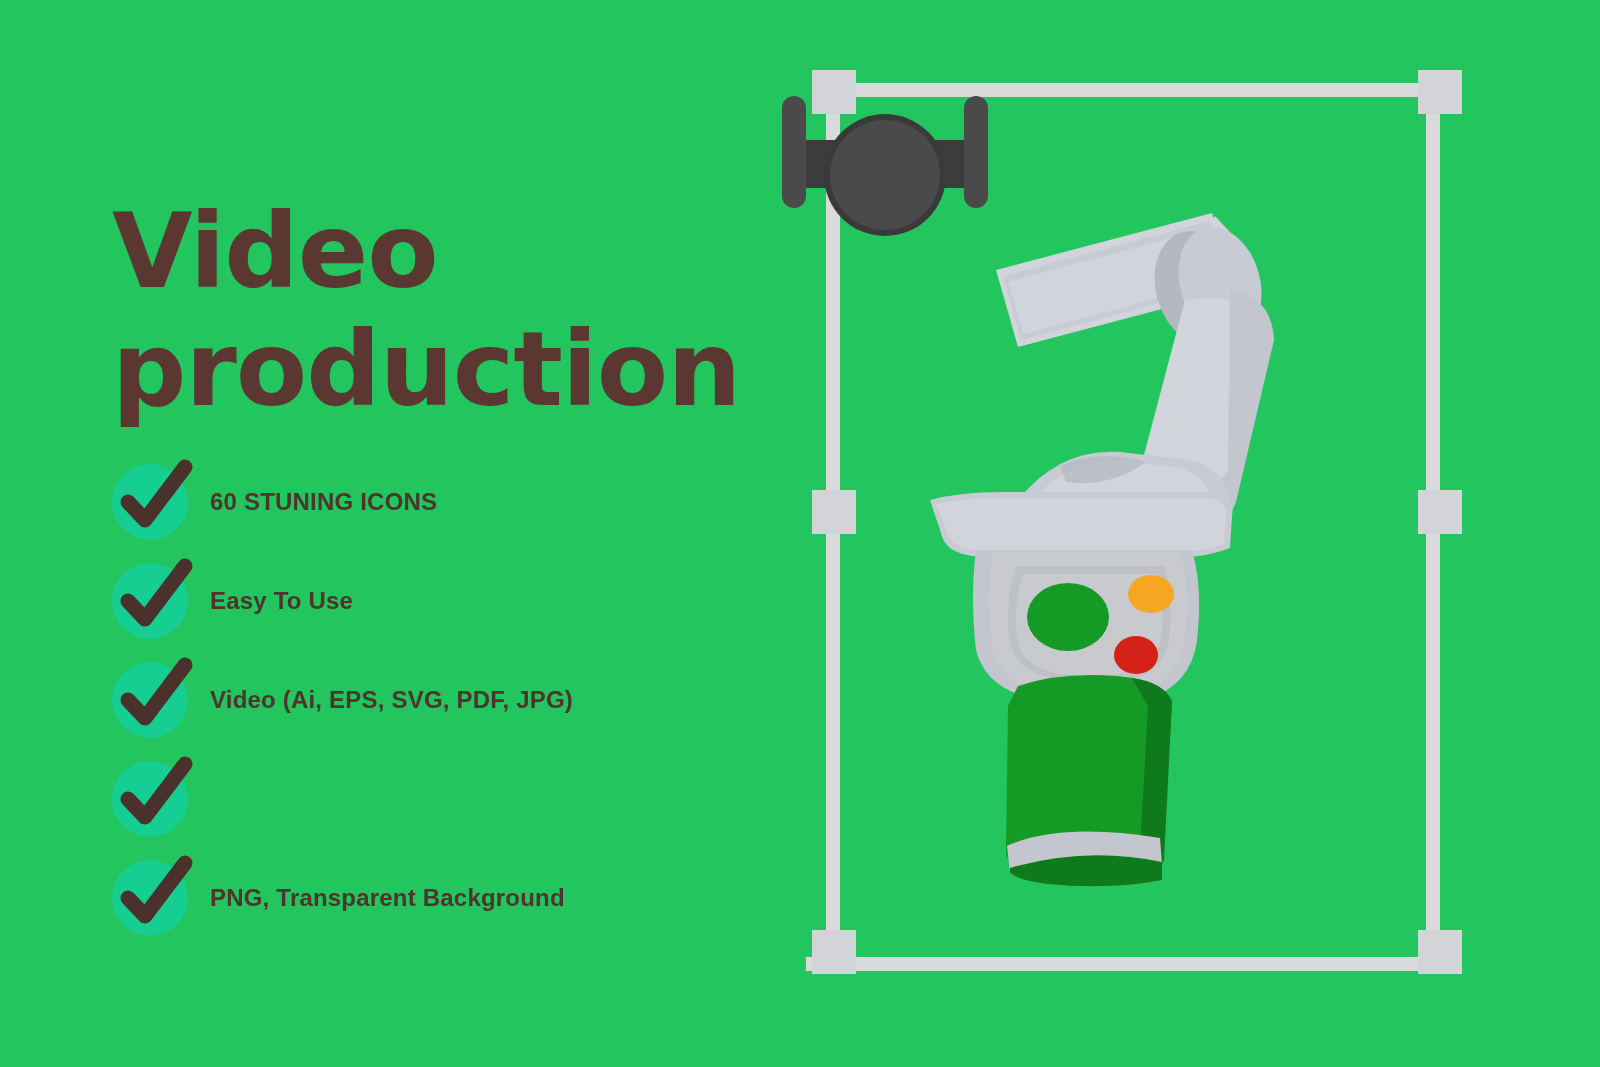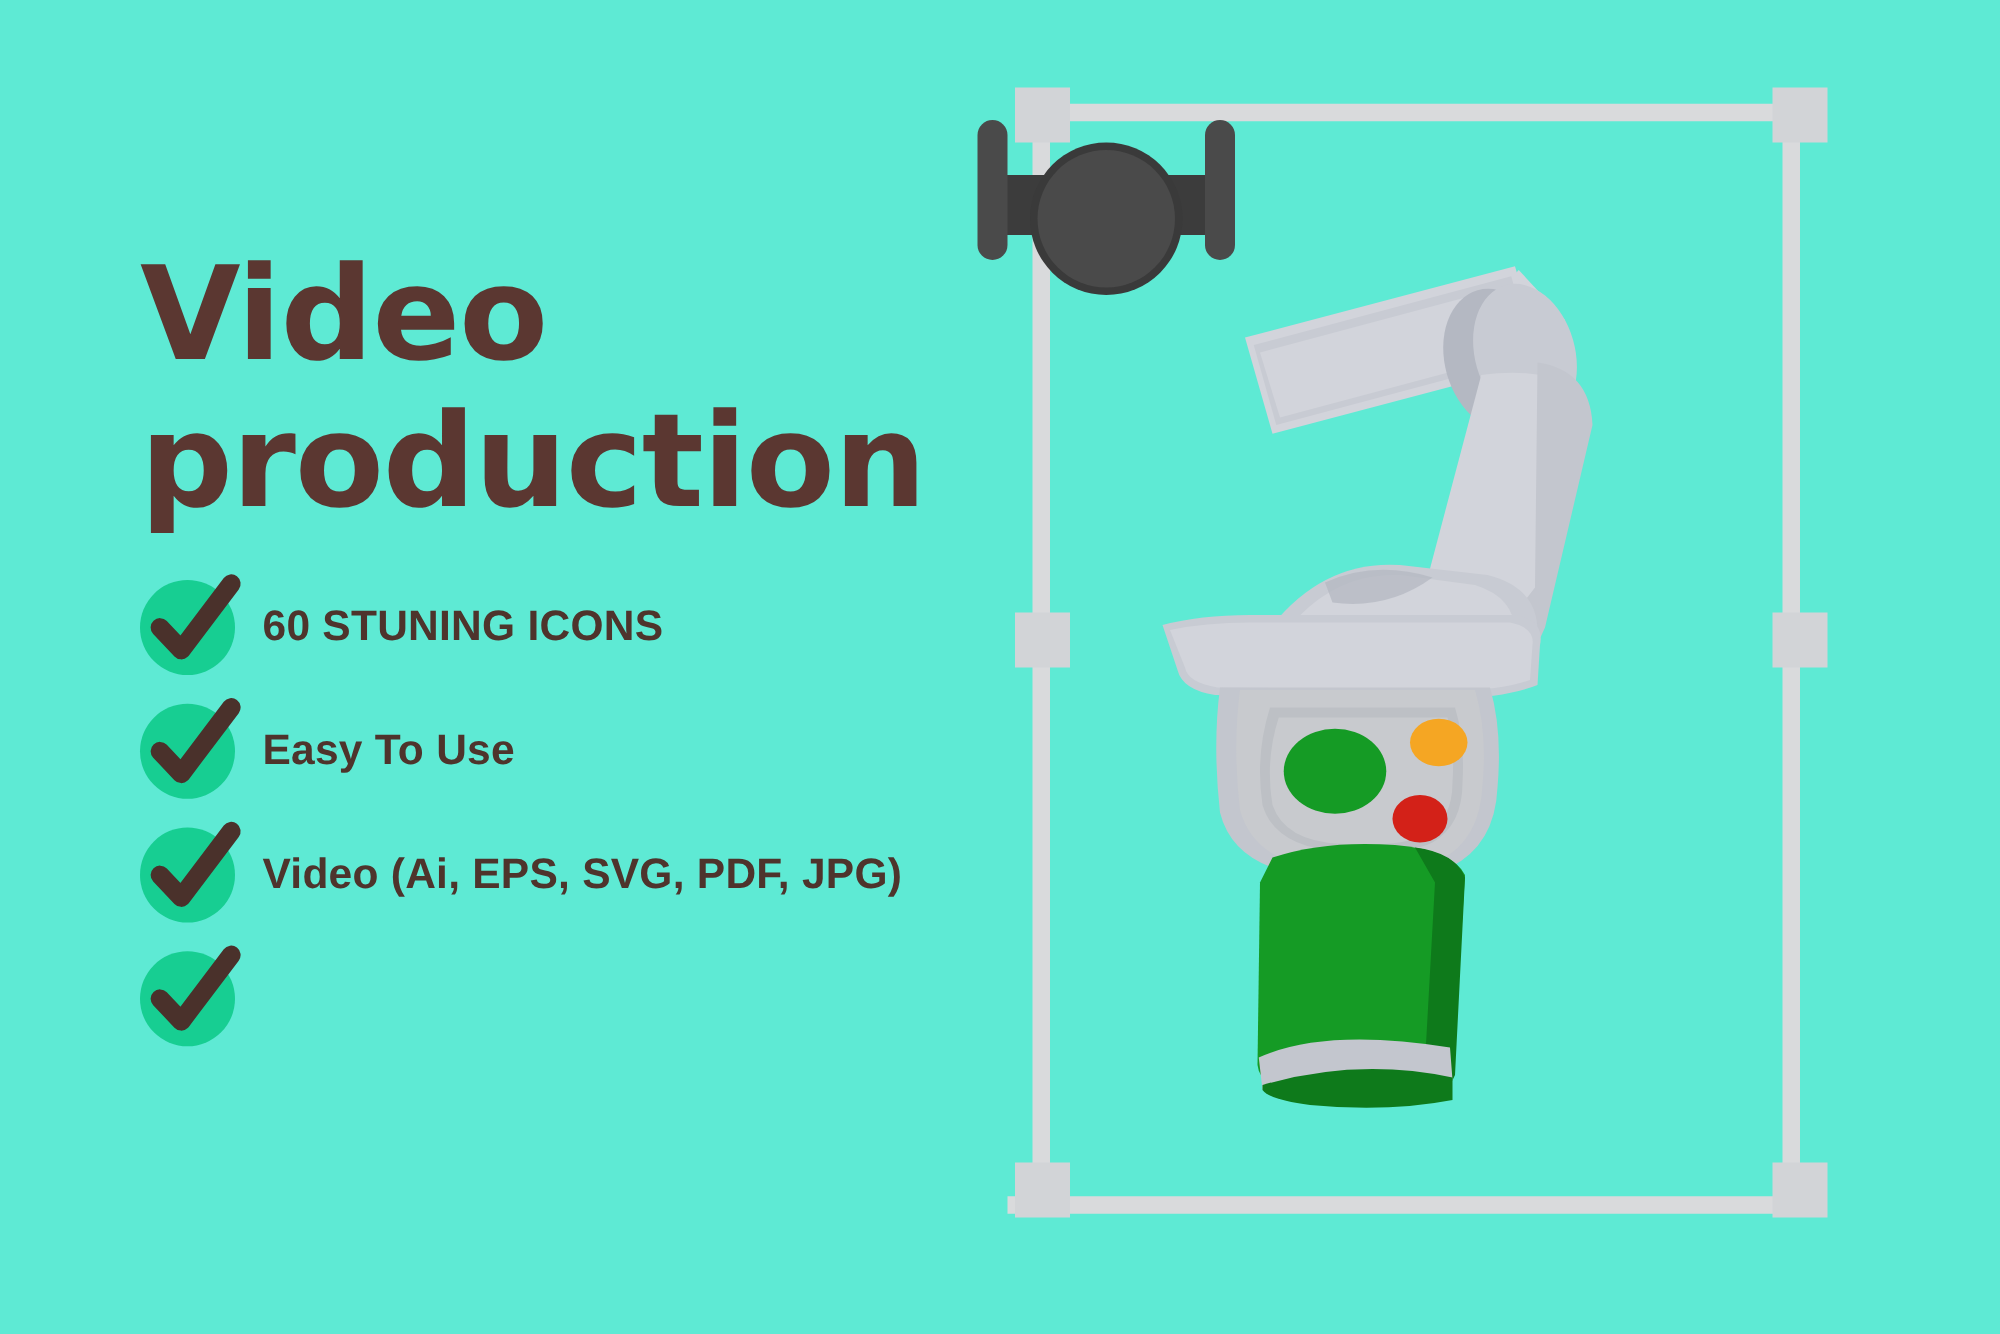--- a/index.html
+++ b/index.html
@@ -7,21 +7,21 @@
     padding: 0;
     background: #ffffff;
   }
   body {
     font-family: "Liberation Sans", sans-serif;
   }
   #page {
     position: relative;
     width: 1600px;
     height: 1067px;
-    background: #5eead4;
+    background: #22c55e;
     overflow: hidden;
   }
 
   
   #left-panel {
     position: absolute;
     left: 0;
     top: 0;
     width: 760px;
     height: 1067px;
@@ -67,21 +67,21 @@
     left: -3px;
     top: -9px;
     width: 84px;
     height: 86px;
     display: block;
     overflow: visible;
   }
 
   .feature-label {
     font-family: "Liberation Sans", sans-serif;
-    font-size: 34px;
+    font-size: 24px;
     font-weight: bold;
     color: #4E342C;
     letter-spacing: 0.2px;
     white-space: nowrap;
   }
 
   
   #artboard {
     position: absolute;
     left: 760px;
@@ -140,20 +140,29 @@
 
       <div class="feature-row">
         <span class="check-icon">
           <svg viewBox="0 0 84 86" xmlns="http://www.w3.org/2000/svg">
             <circle cx="41" cy="47" r="38" fill="#17CE92"></circle>
             <path d="M19 47 L36 65 L76 12" stroke="#4A312B" stroke-width="15" stroke-linecap="round" stroke-linejoin="round" fill="none"></path>
           </svg>
         </span>
       </div>
 
+      <div class="feature-row">
+        <span class="check-icon">
+          <svg viewBox="0 0 84 86" xmlns="http://www.w3.org/2000/svg">
+            <circle cx="41" cy="47" r="38" fill="#17CE92"></circle>
+            <path d="M19 47 L36 65 L76 12" stroke="#4A312B" stroke-width="15" stroke-linecap="round" stroke-linejoin="round" fill="none"></path>
+          </svg>
+        </span>
+        <span class="feature-label">PNG, Transparent Background</span>
+      </div>
 
     </div>
   </div>
 
   <div id="artboard">
     <svg width="840" height="1067" viewBox="0 0 840 1067" xmlns="http://www.w3.org/2000/svg">
 
       <g>
 
         <rect x="66" y="83" width="614" height="14" fill="#D9DADC"></rect>

